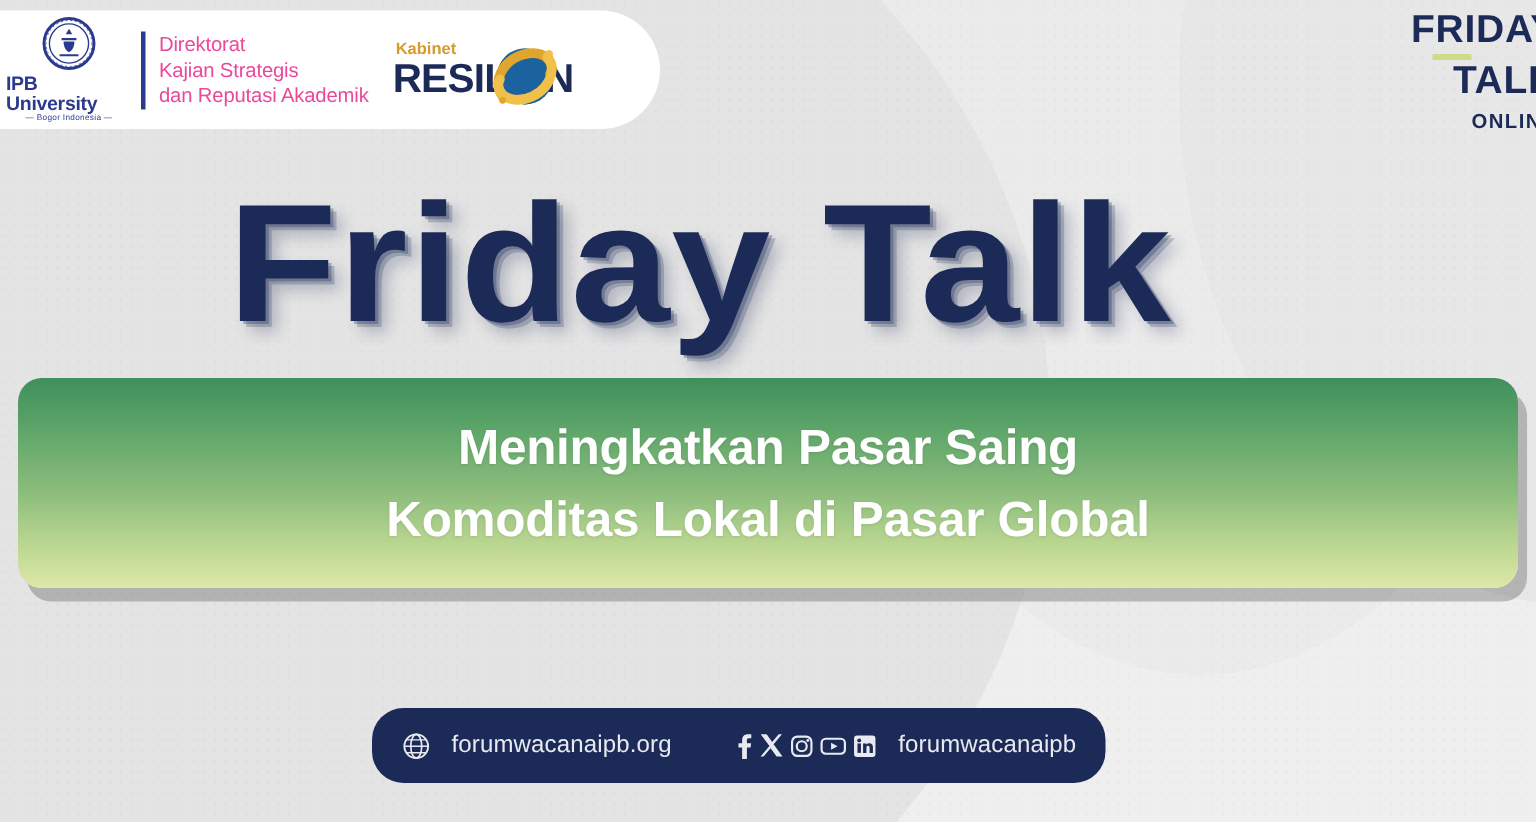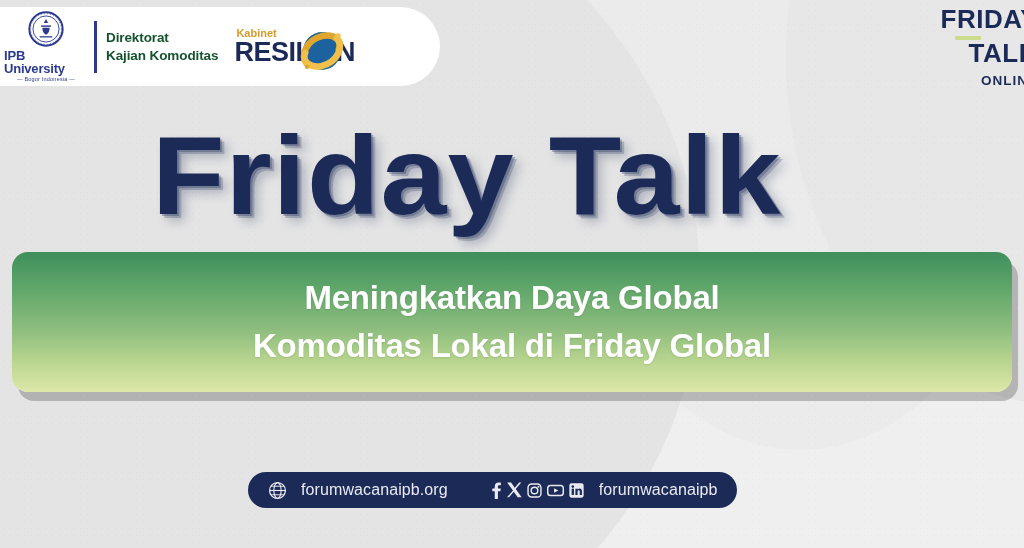--- a/index.html
+++ b/index.html
@@ -108,22 +108,22 @@
     margin: 0 9px 0 6px;
   }
   .dir-lines {
     display: flex;
     flex-direction: column;
     justify-content: center;
     line-height: 1.28;
   }
   .dir-lines span {
     font-size: 13.5px;
-    font-weight: bold;
-    color: #14532d;
+    font-weight: normal;
+    color: #ec4899;
     white-space: nowrap;
     letter-spacing: -.1px;
   }
   .kabinet-logo {
     display: flex;
     align-items: center;
     margin-left: 16px;
     position: relative;
   }
   .kabinet-text-wrap {
@@ -233,21 +233,21 @@
     white-space: nowrap;
     text-shadow: 0 1px 2px rgba(0,0,0,.10);
   }
 
   
   .footer-bar {
     position: absolute;
     left: 248px;
     top: 472px;
     width: 489px;
-    height: 36px;
+    height: 50px;
     background: #1c2a57;
     border-radius: 21px;
     display: flex;
     align-items: center;
     padding: 0 20px;
     box-sizing: border-box;
     gap: 14px;
   }
   .footer-bar .site,
   .footer-bar .handle {
@@ -289,21 +289,22 @@
         <circle cx="20" cy="20" r="17" fill="none" stroke="#2b3a8f" stroke-width=".6" stroke-dasharray="1.4 2.1"></circle>
       </svg>
       <div class="ipb-word">IPB University</div>
       <div class="ipb-sub">— Bogor Indonesia —</div>
     </div>
 
     <div class="pill-divider"></div>
 
     <div class="dir-lines">
       <span>Direktorat</span>
-      <span>Kajian Komoditas</span>
+      <span>Kajian Strategis</span>
+      <span>dan Reputasi Akademik</span>
     </div>
 
     <div class="kabinet-logo">
       <div class="kabinet-text-wrap">
         <div class="kabinet-small">Kabinet</div>
         <div class="kabinet-big">RESILIEN</div>
       </div>
       <svg class="kabinet-emblem" viewBox="0 0 60 60">
         <circle cx="30" cy="30" r="20" fill="#1d7a4a"></circle>
         <path d="M30 10 a20 20 0 0 1 0 40 a20 20 0 0 1 0 -40z" fill="#1d5fa8" opacity=".9"></path>
@@ -321,22 +322,22 @@
     <span class="ft-row ft-online">ONLINE</span>
     <i class="ft-dash d1"></i>
 
   </div>
 
   <div class="title-wrap">
     <div class="title-main">Friday Talk</div>
   </div>
 
   <div class="green-banner">
-    <div class="subtitle-line">Meningkatkan Daya Global</div>
-    <div class="subtitle-line">Komoditas Lokal di Friday Global</div>
+    <div class="subtitle-line">Meningkatkan Pasar Saing</div>
+    <div class="subtitle-line">Komoditas Lokal di Pasar Global</div>
   </div>
 
   <div class="footer-bar">
     <svg class="globe-icon" viewBox="0 0 24 24">
       <circle cx="12" cy="12" r="10" fill="none" stroke="#e9eaf1" stroke-width="1.6"></circle>
       <ellipse cx="12" cy="12" rx="4.6" ry="10" fill="none" stroke="#e9eaf1" stroke-width="1.4"></ellipse>
       <line x1="2" y1="12" x2="22" y2="12" stroke="#e9eaf1" stroke-width="1.4"></line>
       <line x1="3.6" y1="6.6" x2="20.4" y2="6.6" stroke="#e9eaf1" stroke-width="1.2"></line>
       <line x1="3.6" y1="17.4" x2="20.4" y2="17.4" stroke="#e9eaf1" stroke-width="1.2"></line>
     </svg>

